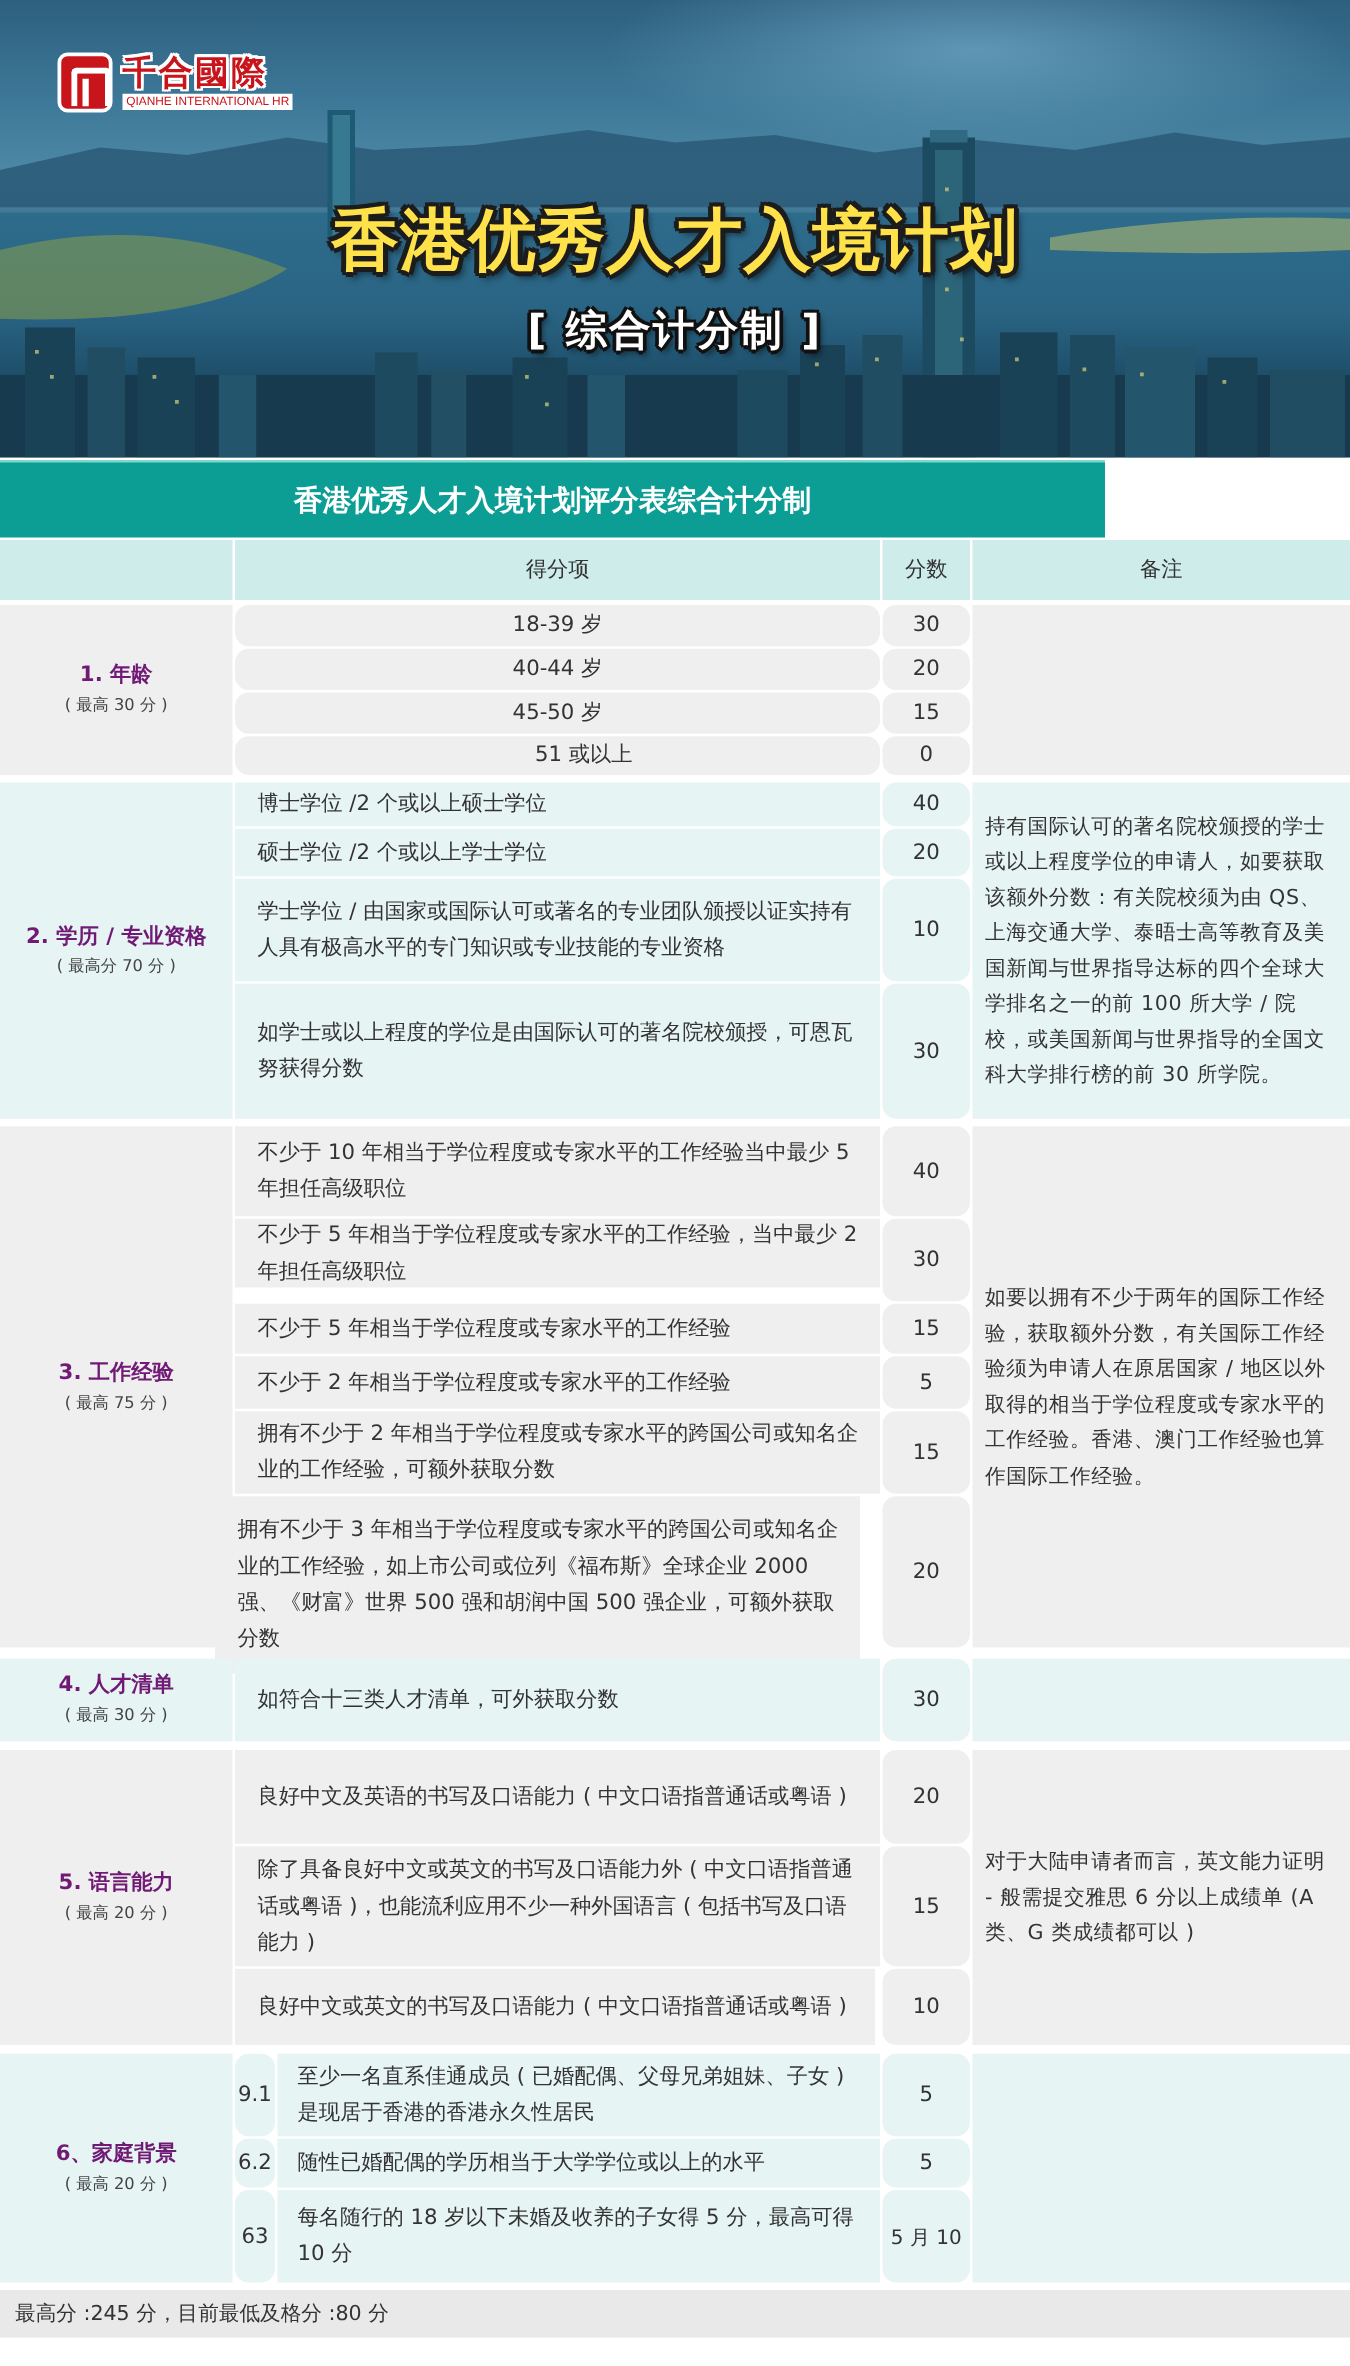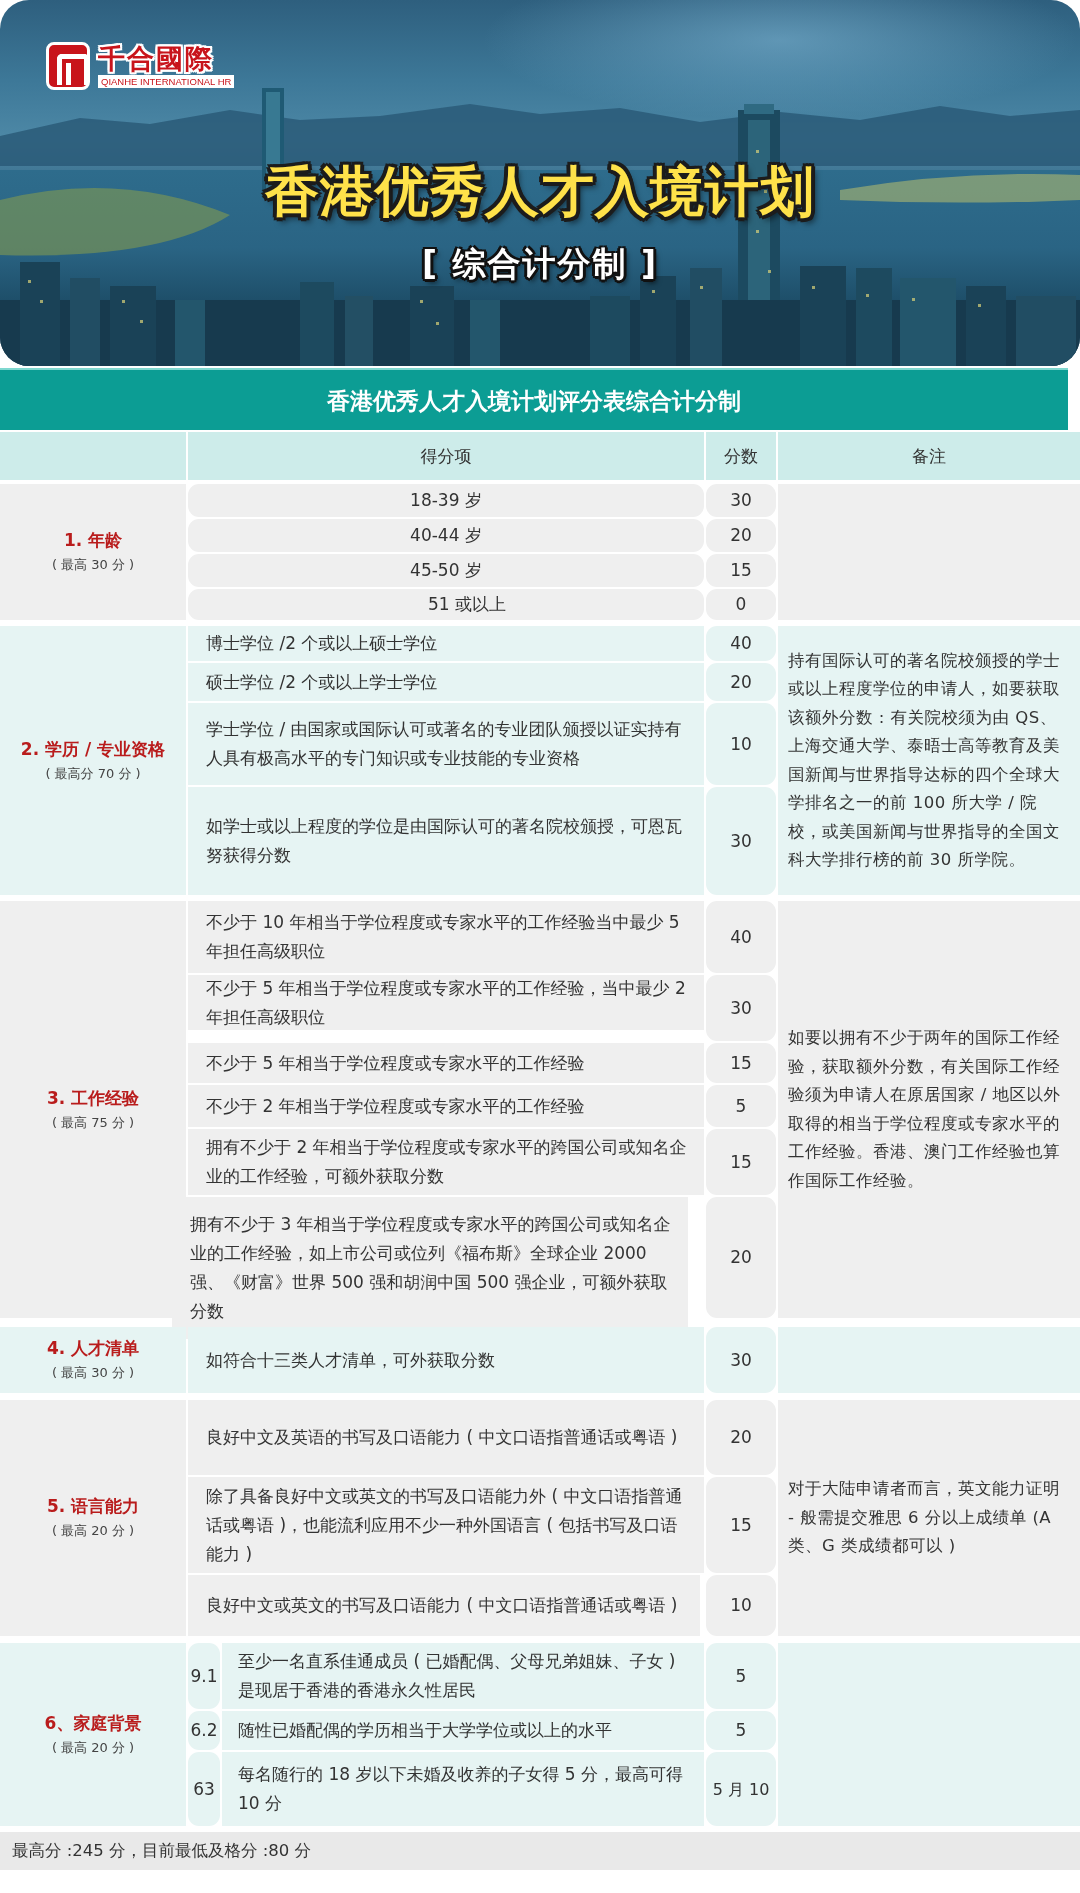--- a/index.html
+++ b/index.html
@@ -1,18 +1,18 @@
 <!DOCTYPE html>
 <html><head>
 <meta charset="utf-8">
 <style>
   * { box-sizing: border-box; margin: 0; padding: 0; }
   body { width: 1080px; height: 1893px; background: #ffffff; font-family: "DejaVu Sans", "Liberation Sans", sans-serif; color: #333; overflow: hidden; }
   .banner { position: relative; width: 1080px; height: 366px; overflow: hidden;
-    background: linear-gradient(180deg, #2e5f7e 0%, #3d7898 22%, #4d88a6 38%, #3b6f8c 52%, #1f4d68 70%, #173f58 100%); border-radius: 29px; }
+    background: linear-gradient(180deg, #2e5f7e 0%, #3d7898 22%, #4d88a6 38%, #3b6f8c 52%, #1f4d68 70%, #173f58 100%); }
   .banner .sky-glow { position: absolute; left: 480px; top: -40px; width: 600px; height: 160px; border-radius: 50%;
     background: radial-gradient(ellipse at center, rgba(130,185,215,0.55), rgba(130,185,215,0) 70%); }
   .banner .mountains { position: absolute; left: 0; top: 96px; width: 1080px; height: 70px; }
   .banner .water { position: absolute; left: 0; top: 170px; width: 1080px; height: 130px;
     background: linear-gradient(180deg, #2e6c8c 0%, #2a6484 60%, #1e4f6a 100%); }
   .banner .city { position: absolute; left: 0; top: 0; width: 1080px; height: 366px; }
   .logo { position: absolute; left: 46px; top: 42px; display: flex; align-items: center; }
   .logo-mark { width: 44px; height: 48px; background: #c8141b; border: 3px solid #fff; border-radius: 8px; position: relative; }
   .logo-mark::before { content: ""; position: absolute; left: 8px; top: 9px; width: 22px; height: 26px; border: 5px solid #fff; border-bottom: none; border-radius: 5px 5px 0 0; }
   .logo-mark::after { content: ""; position: absolute; left: 17px; top: 18px; width: 5px; height: 22px; background: #fff; }
@@ -20,32 +20,32 @@
   .logo-cn { font-family: "DejaVu Sans", sans-serif; font-weight: bold; font-size: 27px; color: #c8141b; letter-spacing: 2px; line-height: 30px;
     text-shadow: -2px -2px 0 #fff, 2px -2px 0 #fff, -2px 2px 0 #fff, 2px 2px 0 #fff, 0 2px 0 #fff, 2px 0 0 #fff, -2px 0 0 #fff, 0 -2px 0 #fff; }
   .logo-en { font-family: "Liberation Sans", sans-serif; font-size: 9.5px; color: #c8141b; background: #fff; padding: 1px 3px; margin-top: 1px; white-space: nowrap; }
   .banner-title { position: absolute; left: 0; width: 1080px; top: 156px; text-align: center; font-family: "DejaVu Sans", sans-serif; font-weight: bold;
     font-size: 54px; color: #ffe24a; letter-spacing: 1px;
     text-shadow: -3px -3px 0 #1c1c1c, 3px -3px 0 #1c1c1c, -3px 3px 0 #1c1c1c, 3px 3px 0 #1c1c1c, 0 4px 0 #1c1c1c, 4px 0 0 #1c1c1c, -4px 0 0 #1c1c1c, 0 -3px 0 #1c1c1c, 4px 5px 6px rgba(0,0,0,0.6); }
   .banner-subtitle { position: absolute; left: 0; width: 1080px; top: 242px; text-align: center; font-family: "DejaVu Sans", sans-serif; font-weight: bold;
     font-size: 33px; color: #ffffff; letter-spacing: 2px;
     text-shadow: -2px -2px 0 #111, 2px -2px 0 #111, -2px 2px 0 #111, 2px 2px 0 #111, 0 3px 0 #111, 3px 0 0 #111, -3px 0 0 #111, 3px 4px 5px rgba(0,0,0,0.6); }
 
-  .table-title { position: absolute; left: 0; top: 368px; width: 1068px; height: 62px; background: #0c9d94; color: #fff;
+  .table-title { position: absolute; left: 0; top: 368px; width: 884px; height: 62px; background: #0c9d94; color: #fff;
     font-size: 23px; font-weight: bold; text-align: center; line-height: 62px; border-top: 2px solid #7fd8d0; }
 
   .tbl { position: absolute; left: 0; width: 1080px; }
   .cell { position: absolute; display: flex; align-items: center; font-size: 17px; color: #333; line-height: 29px; }
   .hdr { background: #cdecea; justify-content: center; font-size: 17px; }
   .grey { background: #efefef; }
   .cyan { background: #e6f4f3; }
   .center { justify-content: center; text-align: center; border-radius: 11px; }
   .item { padding-left: 18px; padding-right: 10px; }
   .cat { flex-direction: column; justify-content: center; text-align: center; }
-  .cat-name { color: #b91c1c; font-weight: bold; font-size: 17px; line-height: 26px; }
+  .cat-name { color: #701a75; font-weight: bold; font-size: 17px; line-height: 26px; }
   .cat-max { color: #444; font-size: 13px; line-height: 24px; }
   .note { padding: 0 10px 0 10px; font-size: 16.5px; line-height: 28.5px; letter-spacing: 0.5px; }
   .footer { position: absolute; left: 0; top: 1832px; width: 1080px; height: 38px; background: #e9e9e9; font-size: 16.5px; line-height: 38px; padding-left: 12px; color: #333; }
 </style>
 </head>
 <body>
 
 <div class="banner">
   <div class="sky-glow"></div>
   <svg class="mountains" viewBox="0 0 1080 70" preserveAspectRatio="none">

